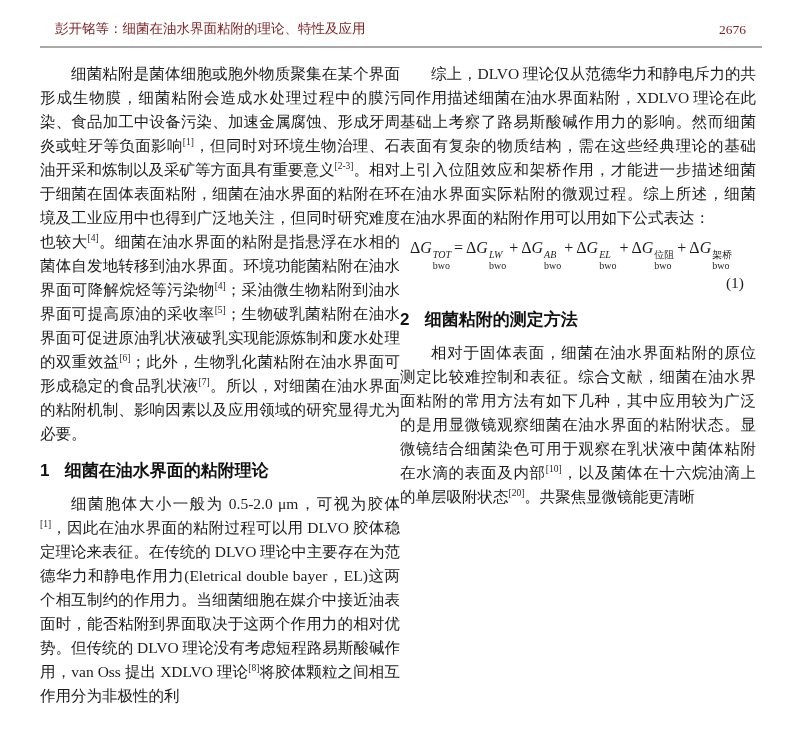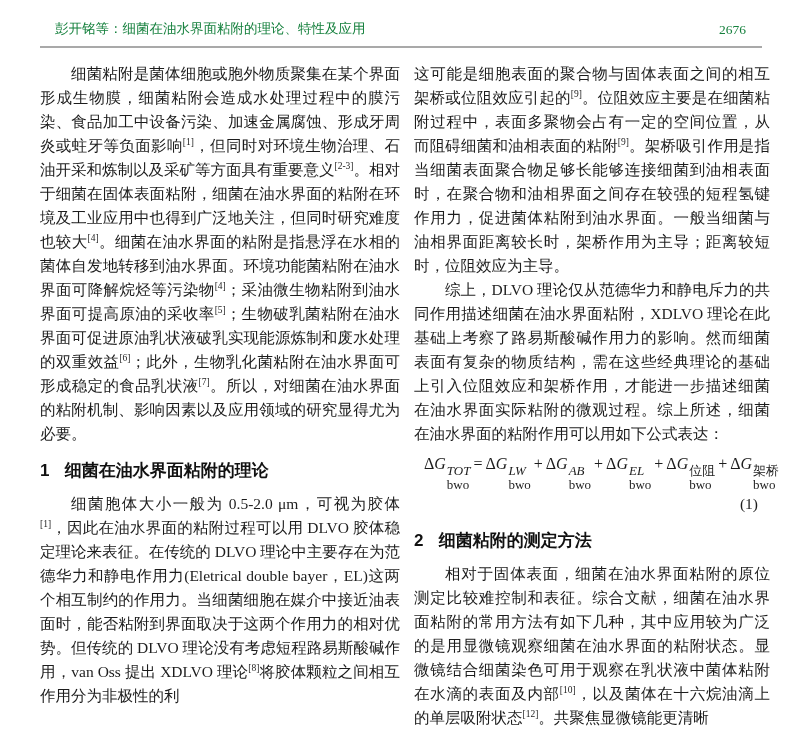--- a/index.html
+++ b/index.html
@@ -14,26 +14,25 @@
   }
   
   .running-header {
     margin: 0 39px 0 40px;
     padding: 20px 16px 8px 15px;
     border-bottom: 2px solid #a9a9a9;
     display: flex;
     justify-content: space-between;
     align-items: flex-end;
     font-size: 13.5px;
-    color: #15803d;
+    color: #7f1d1d;
   }
   
   .columns {
     display: flex;
-    gap: 14px;
     padding: 14px 31px 0 40px;
   }
   .col { width: 360px; }
   .col.right { width: 356px; }
   .para {
     margin: 0;
     font-size: 15.5px;
     line-height: 24px;
     text-align: justify;
     text-justify: inter-ideograph;
@@ -64,21 +63,21 @@
     line-height: 26px;
     white-space: nowrap;
   }
   .eq-body .op { padding: 0 3px; }
   .eq-body .term .pre { font-style: normal; }
   .eq-body .term .base { font-style: italic; }
   .supsub {
     display: inline-flex;
     flex-direction: column;
     justify-content: center;
-    font-size: 13px;
+    font-size: 10px;
     line-height: 1.1;
     vertical-align: -0.45em;
     margin-left: 1px;
   }
   .ss-sub { }
   .ss-sup.lat { font-style: italic; }
   .eq-number {
     text-align: right;
     padding-right: 12px;
     font-size: 15.5px;
@@ -94,27 +93,26 @@
     <span>彭开铭等：细菌在油水界面粘附的理论、特性及应用</span>
     <span>2676</span>
   </header>
 
   <div class="columns">
 
     <div class="col left">
       <p class="para indent">细菌粘附是菌体细胞或胞外物质聚集在某个界面形成生物膜，细菌粘附会造成水处理过程中的膜污染、食品加工中设备污染、加速金属腐蚀、形成牙周炎或蛀牙等负面影响<sup class="ref">[1]</sup>，但同时对环境生物治理、石油开采和炼制以及采矿等方面具有重要意义<sup class="ref">[2-3]</sup>。相对于细菌在固体表面粘附，细菌在油水界面的粘附在环境及工业应用中也得到广泛地关注，但同时研究难度也较大<sup class="ref">[4]</sup>。细菌在油水界面的粘附是指悬浮在水相的菌体自发地转移到油水界面。环境功能菌粘附在油水界面可降解烷烃等污染物<sup class="ref">[4]</sup>；采油微生物粘附到油水界面可提高原油的采收率<sup class="ref">[5]</sup>；生物破乳菌粘附在油水界面可促进原油乳状液破乳实现能源炼制和废水处理的双重效益<sup class="ref">[6]</sup>；此外，生物乳化菌粘附在油水界面可形成稳定的食品乳状液<sup class="ref">[7]</sup>。所以，对细菌在油水界面的粘附机制、影响因素以及应用领域的研究显得尤为必要。</p>
       <h2 class="section-heading">
         <span class="sec-num">1</span>
-        <span class="sec-title">细菌在油水界面粘附的理论</span>
+        <span class="sec-title">细菌在油水界面的粘附理论</span>
       </h2>
       <p class="para indent">细菌胞体大小一般为 0.5-2.0 μm，可视为胶体<sup class="ref">[1]</sup>，因此在油水界面的粘附过程可以用 DLVO 胶体稳定理论来表征。在传统的 DLVO 理论中主要存在为范德华力和静电作用力(Eletrical double bayer，EL)这两个相互制约的作用力。当细菌细胞在媒介中接近油表面时，能否粘附到界面取决于这两个作用力的相对优势。但传统的 DLVO 理论没有考虑短程路易斯酸碱作用，van Oss 提出 XDLVO 理论<sup class="ref">[8]</sup>将胶体颗粒之间相互作用分为非极性的利</p>
     </div>
 
     <div class="col right">
-      <p class="para">这可能是细胞表面的聚合物与固体表面之间的相互架桥或位阻效应引起的<sup class="ref">[9]</sup>。位阻效应主要是在细菌粘附过程中，表面多聚物会占有一定的空间位置，从而阻碍细菌和油相表面的粘附<sup class="ref">[9]</sup>。架桥吸引作用是指当细菌表面聚合物足够长能够连接细菌到油相表面时，在聚合物和油相界面之间存在较强的短程氢键作用力，促进菌体粘附到油水界面。一般当细菌与油相界面距离较长时，架桥作用为主导；距离较短时，位阻效应为主导。</p>
       <p class="para indent">综上，DLVO 理论仅从范德华力和静电斥力的共同作用描述细菌在油水界面粘附，XDLVO 理论在此基础上考察了路易斯酸碱作用力的影响。然而细菌表面有复杂的物质结构，需在这些经典理论的基础上引入位阻效应和架桥作用，才能进一步描述细菌在油水界面实际粘附的微观过程。综上所述，细菌在油水界面的粘附作用可以用如下公式表达：</p>
       <div class="equation">
         <div class="eq-body"><span class="term"><span class="pre">Δ</span><span class="base">G</span><span class="supsub">
                 <span class="ss-sup lat">TOT</span>
                 <span class="ss-sub">bwo</span>
               </span></span><span class="op">=</span><span class="term"><span class="pre">Δ</span><span class="base">G</span><span class="supsub">
                 <span class="ss-sup lat">LW</span>
                 <span class="ss-sub">bwo</span>
               </span></span><span class="op">+</span><span class="term"><span class="pre">Δ</span><span class="base">G</span><span class="supsub">
                 <span class="ss-sup lat">AB</span>
@@ -128,17 +126,17 @@
               </span></span><span class="op">+</span><span class="term"><span class="pre">Δ</span><span class="base">G</span><span class="supsub">
                 <span class="ss-sup">架桥</span>
                 <span class="ss-sub">bwo</span>
               </span></span></div>
         <div class="eq-number">(1)</div>
       </div>
       <h2 class="section-heading">
         <span class="sec-num">2</span>
         <span class="sec-title">细菌粘附的测定方法</span>
       </h2>
-      <p class="para indent">相对于固体表面，细菌在油水界面粘附的原位测定比较难控制和表征。综合文献，细菌在油水界面粘附的常用方法有如下几种，其中应用较为广泛的是用显微镜观察细菌在油水界面的粘附状态。显微镜结合细菌染色可用于观察在乳状液中菌体粘附在水滴的表面及内部<sup class="ref">[10]</sup>，以及菌体在十六烷油滴上的单层吸附状态<sup class="ref">[12]</sup>。共聚焦显微镜能更清晰</p>
+      <p class="para indent">相对于固体表面，细菌在油水界面粘附的原位测定比较难控制和表征。综合文献，细菌在油水界面粘附的常用方法有如下几种，其中应用较为广泛的是用显微镜观察细菌在油水界面的粘附状态。显微镜结合细菌染色可用于观察在乳状液中菌体粘附在水滴的表面及内部<sup class="ref">[10]</sup>，以及菌体在十六烷油滴上的单层吸附状态<sup class="ref">[20]</sup>。共聚焦显微镜能更清晰</p>
     </div>
 
   </div>
 </div>
 
 </body></html>

